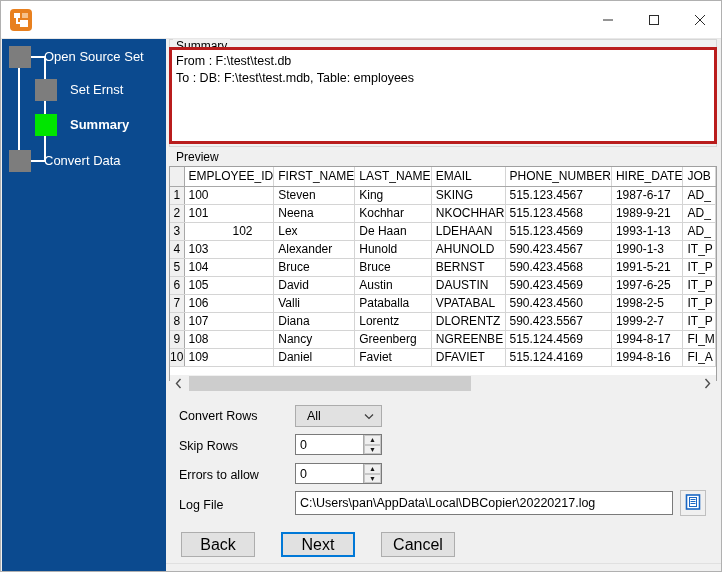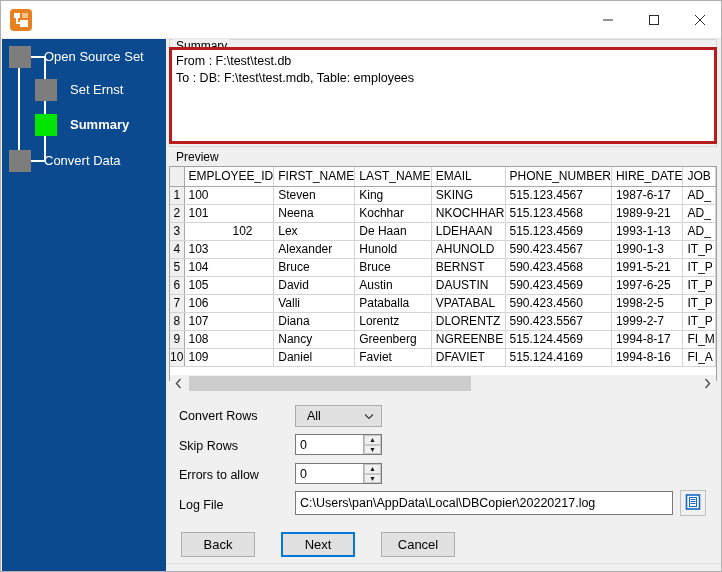--- a/index.html
+++ b/index.html
@@ -262,21 +262,21 @@
     justify-content: center;
   }
 
   
   .btn {
     position: absolute;
     box-sizing: border-box;
     border: 1px solid #adadad;
     background: #e1e1e1;
     font-family: "Liberation Sans", sans-serif;
-    font-size: 13px;
+    font-size: 16px;
     color: #000;
     display: flex;
     align-items: center;
     justify-content: center;
     height: 25px;
     cursor: default;
   }
   .btn.default {
     border: 2px solid #0078d7;
     background: #e1e1e1;

